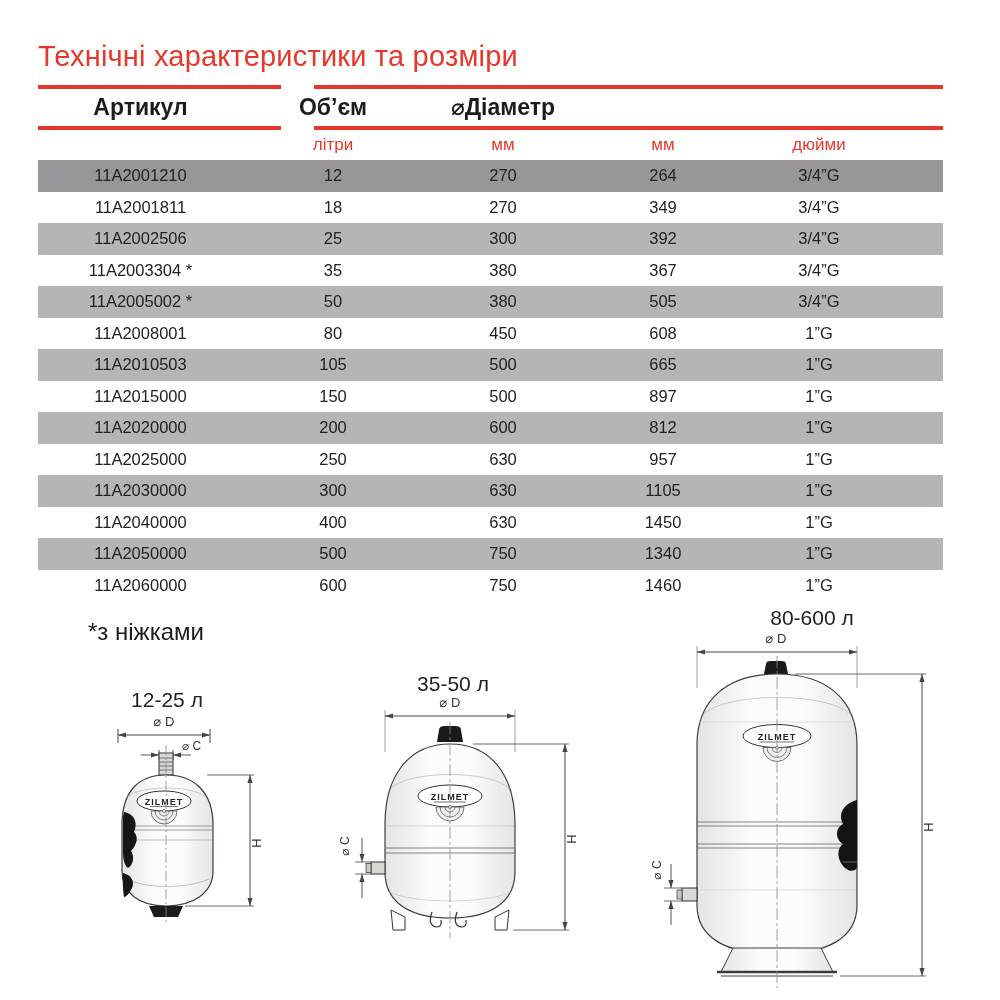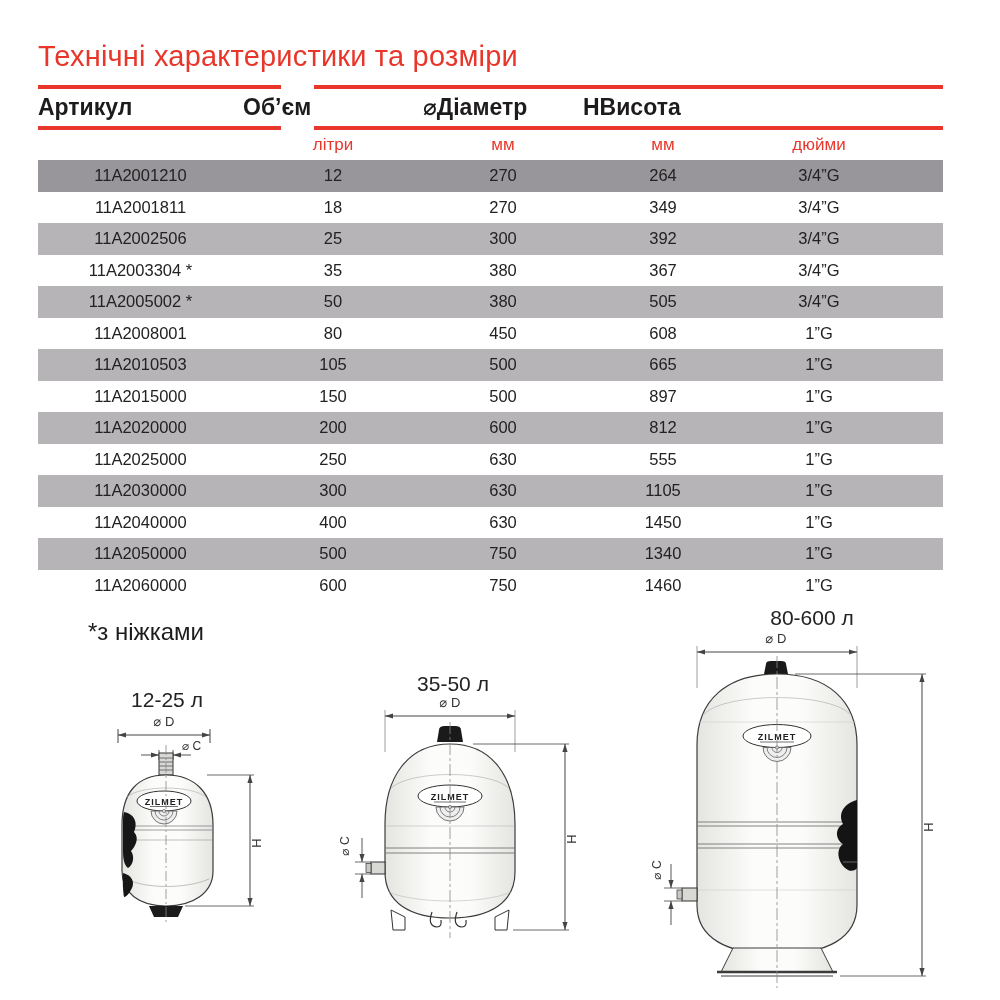--- a/index.html
+++ b/index.html
@@ -12,21 +12,21 @@
   body{background:#fff;font-family:"Liberation Sans","DejaVu Sans",sans-serif;color:var(--ink);}
   .page{position:relative;width:1000px;height:988px;background:#fff;overflow:hidden;}
   .title{position:absolute;left:38px;top:40px;font-size:29px;font-weight:400;color:var(--accent-red);letter-spacing:.2px;}
   .rule{position:absolute;height:4px;background:var(--accent-red);}
   .r1a{left:38px;top:85px;width:243px;}
   .r1b{left:314px;top:85px;width:629px;}
   .r2a{left:38px;top:126px;width:243px;}
   .r2b{left:314px;top:126px;width:629px;}
   .grid5{display:grid;grid-template-columns:205px 180px 160px 160px 200px;width:905px;}
   .hdr{position:absolute;left:38px;top:89px;height:36px;align-items:center;}
-  .hdr .hcell{text-align:left;font-size:23px;font-weight:600;color:var(--ink);}
+  .hdr .hcell{text-align:center;font-size:23px;font-weight:600;color:var(--ink);}
   .units{position:absolute;left:38px;top:132px;height:26px;align-items:center;}
   .units .ucell{text-align:center;font-size:17px;color:var(--accent-red);}
   .c4{padding-right:48px;}
   .tbody{position:absolute;left:38px;top:160px;width:905px;}
   .trow{height:31.5px;align-items:center;}
   .trow.dark{background:var(--row-dark);}
   .trow.gray{background:var(--row-light);}
   .trow.white{background:#fff;}
   .tcell{text-align:center;font-size:16.5px;color:#232122;}
   .footnote{position:absolute;left:88px;top:618px;font-size:24px;color:var(--ink);}
@@ -50,21 +50,20 @@
 
   <div class="title">Технічні характеристики та розміри</div>
 
   <div class="rule r1a"></div>
   <div class="rule r1b"></div>
 
   <div class="grid5 hdr">
     <div class="hcell">Артикул</div>
     <div class="hcell">Об’єм</div>
     <div class="hcell">⌀Діаметр</div>
-    <div class="hcell">НВисота</div>
   </div>
 
   <div class="rule r2a"></div>
   <div class="rule r2b"></div>
 
   <div class="grid5 units">
     <div class="ucell"></div>
     <div class="ucell">літри</div>
     <div class="ucell">мм</div>
     <div class="ucell">мм</div>
@@ -132,21 +131,21 @@
         <div class="tcell c0">11A2020000</div>
         <div class="tcell c1">200</div>
         <div class="tcell c2">600</div>
         <div class="tcell c3">812</div>
         <div class="tcell c4">1”G</div>
       </div>
       <div class="grid5 trow white">
         <div class="tcell c0">11A2025000</div>
         <div class="tcell c1">250</div>
         <div class="tcell c2">630</div>
-        <div class="tcell c3">555</div>
+        <div class="tcell c3">957</div>
         <div class="tcell c4">1”G</div>
       </div>
       <div class="grid5 trow gray">
         <div class="tcell c0">11A2030000</div>
         <div class="tcell c1">300</div>
         <div class="tcell c2">630</div>
         <div class="tcell c3">1105</div>
         <div class="tcell c4">1”G</div>
       </div>
       <div class="grid5 trow white">

